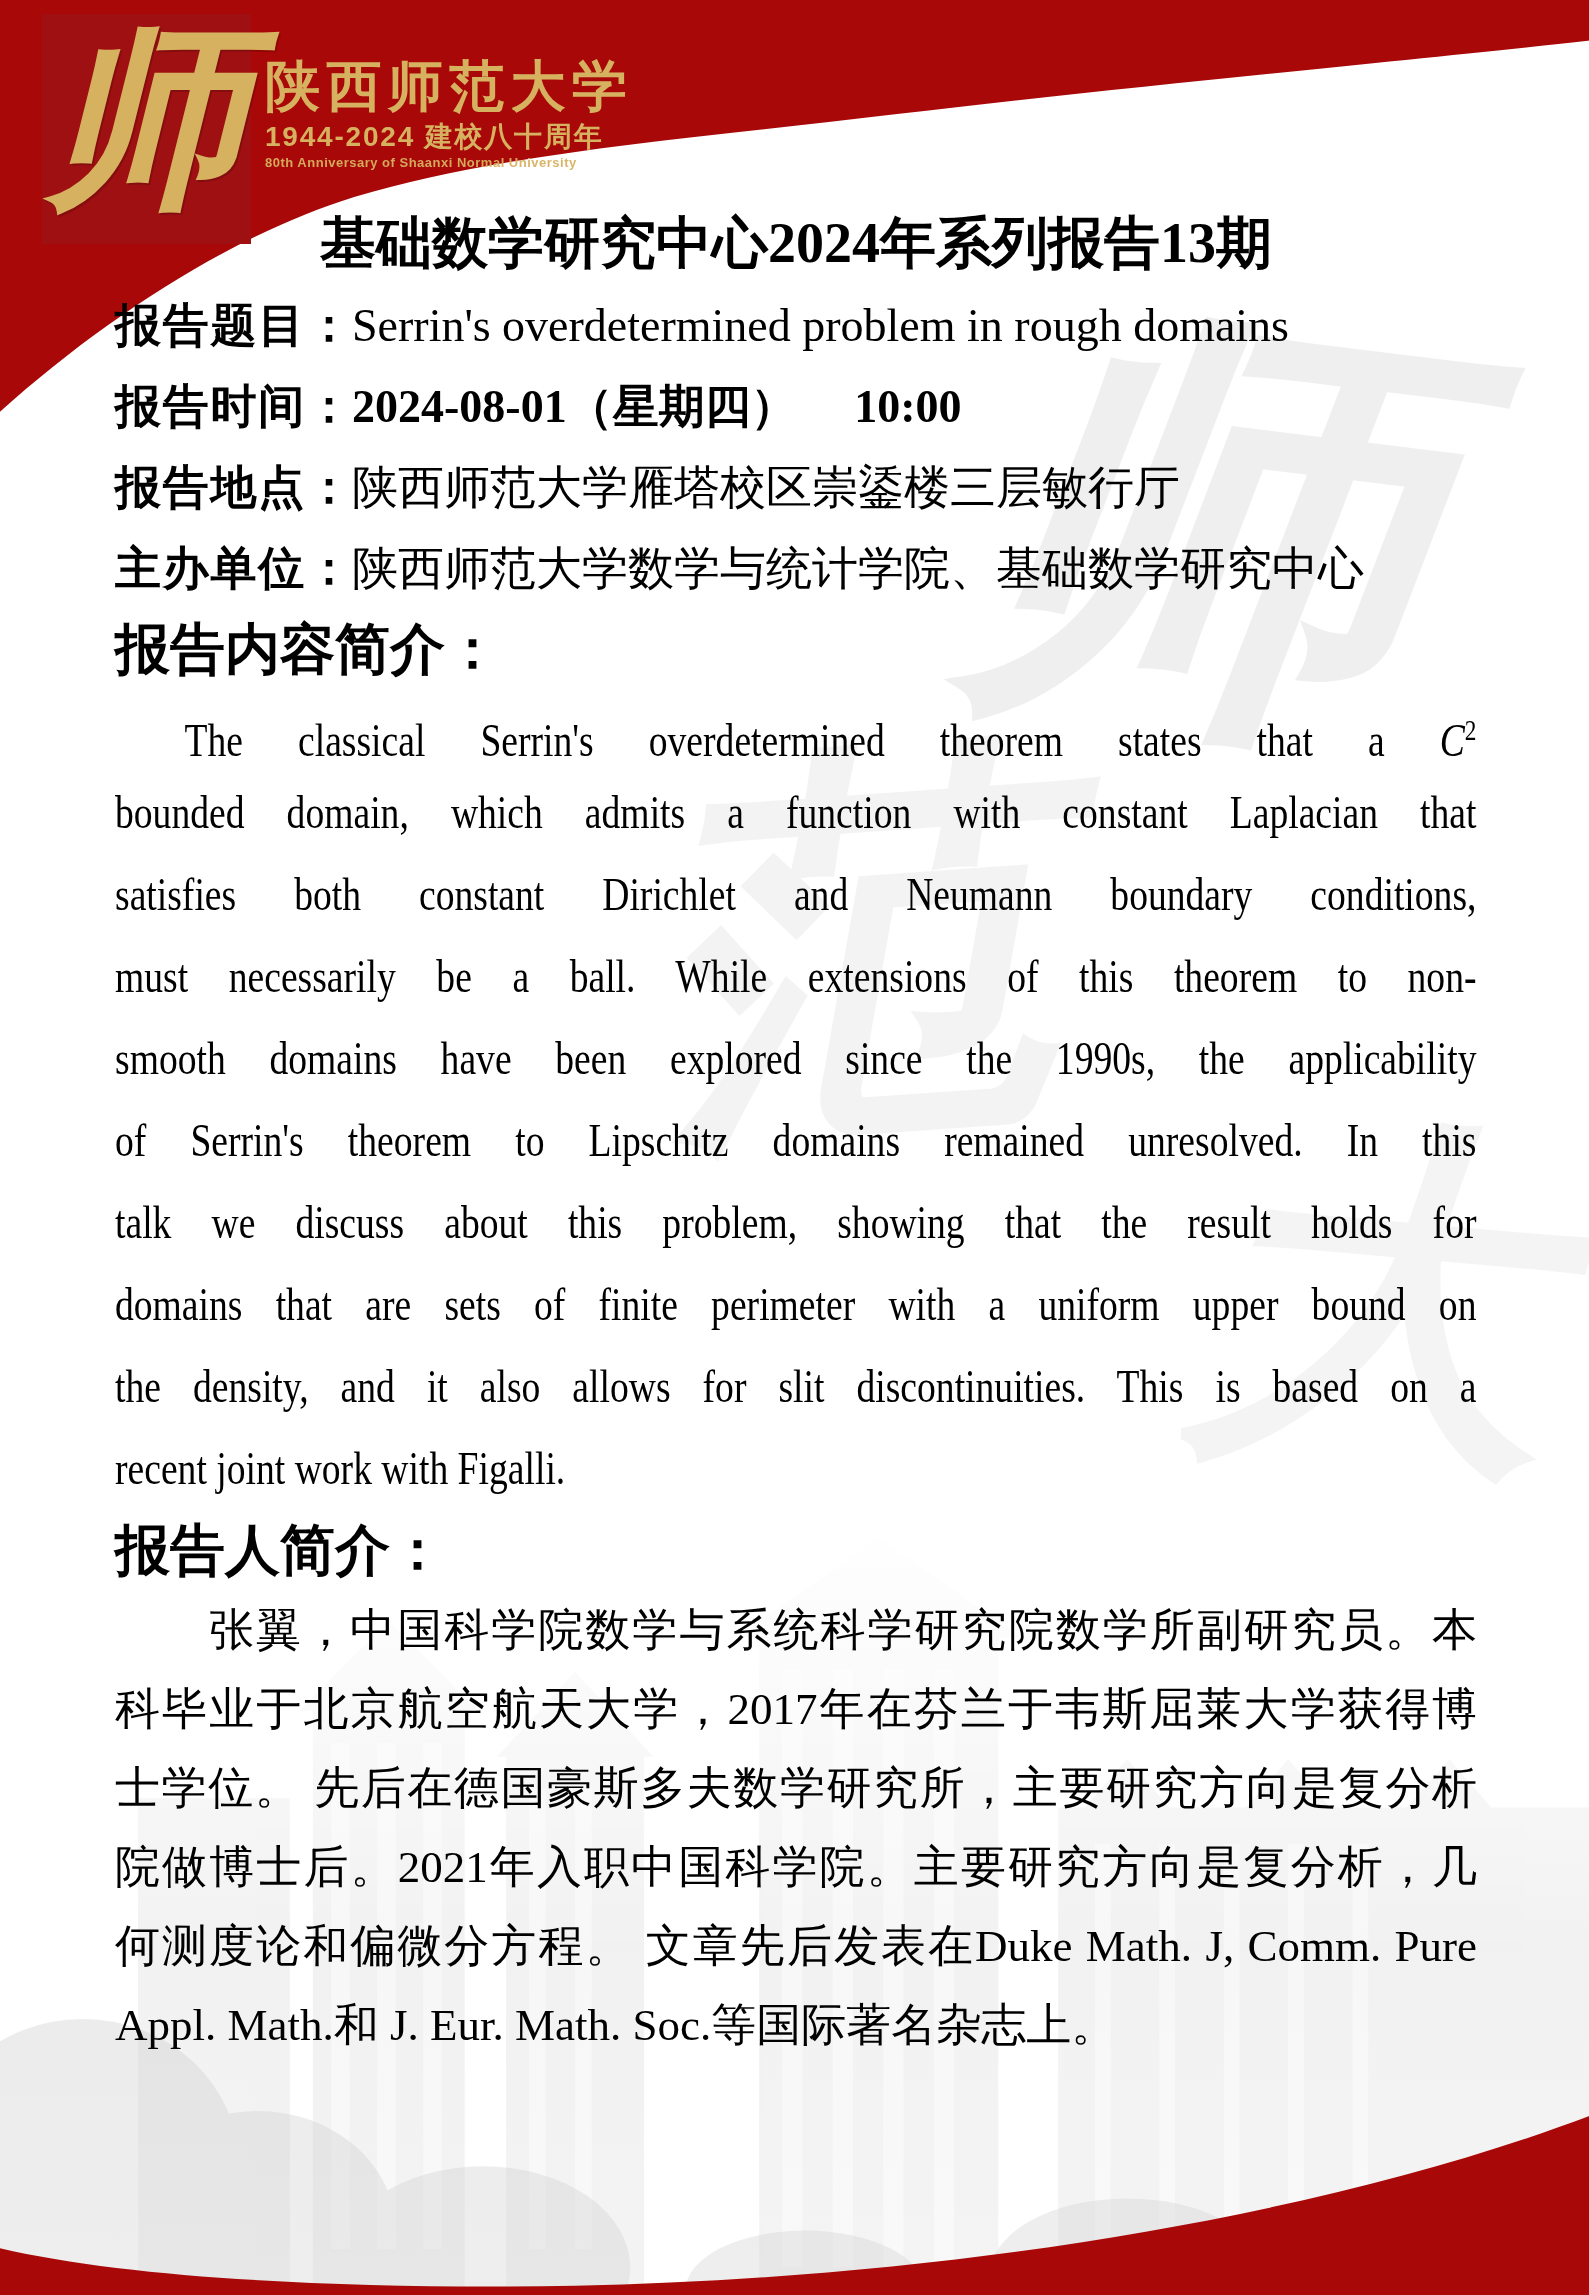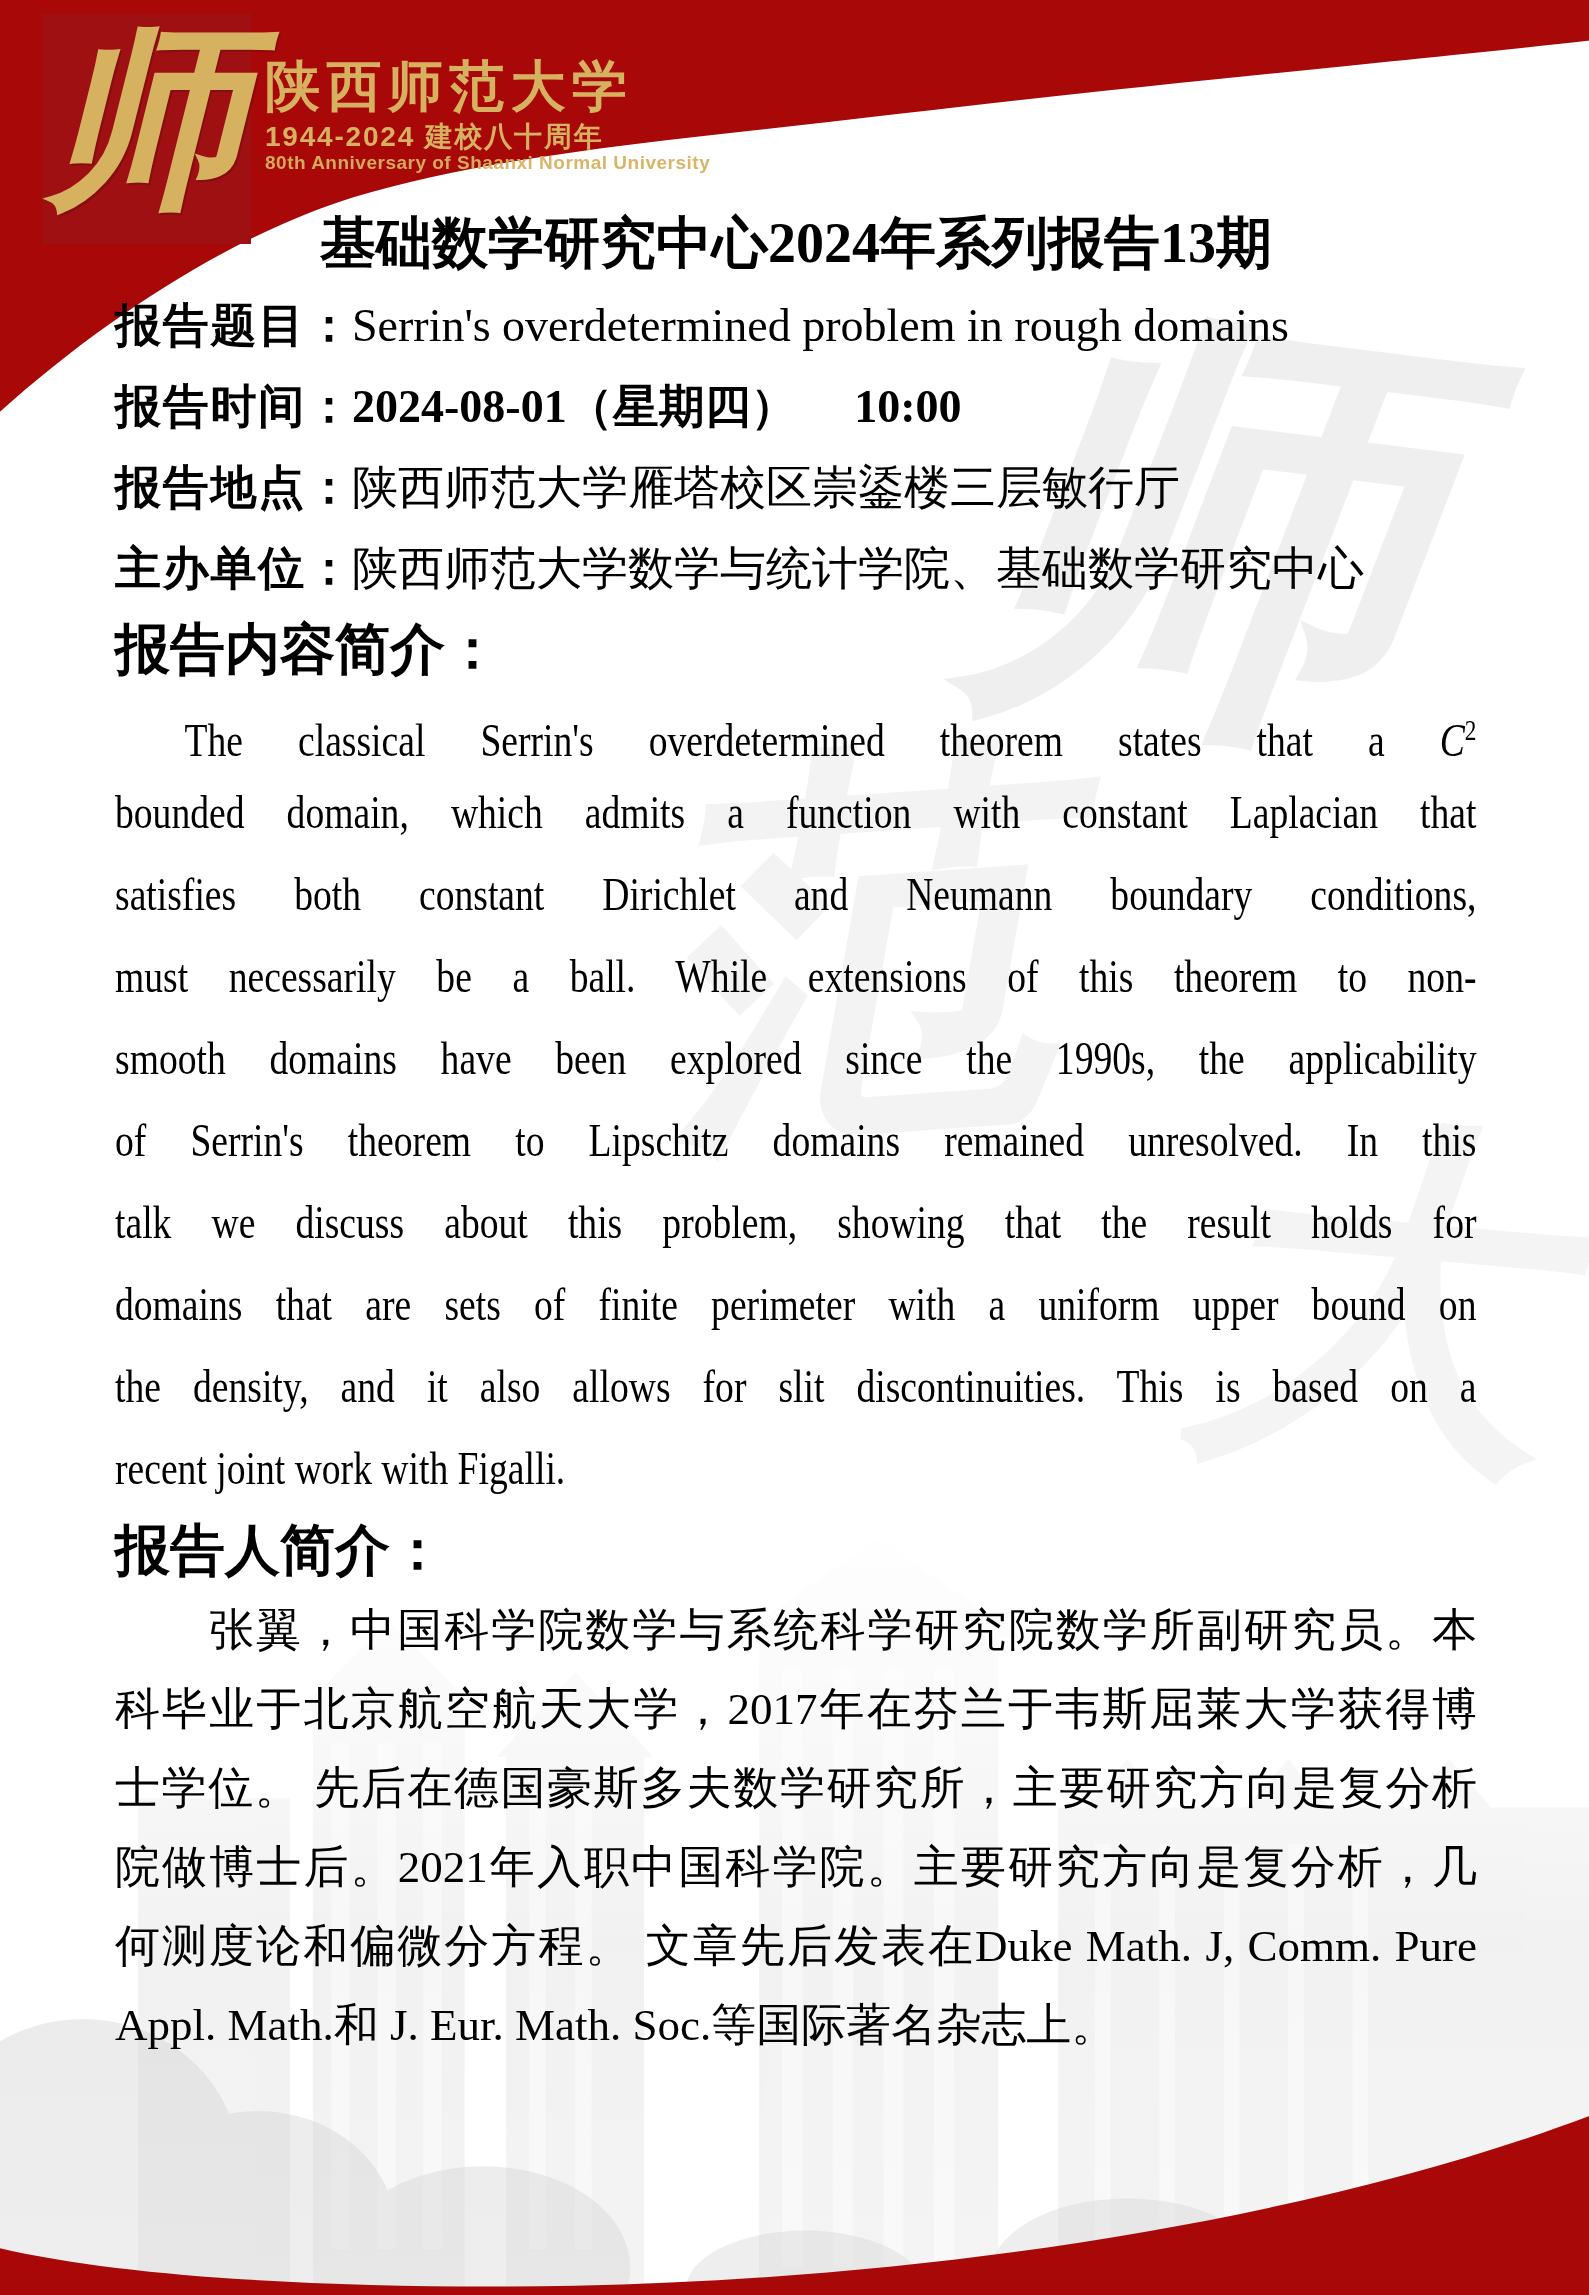--- a/index.html
+++ b/index.html
@@ -38,21 +38,21 @@
   .hdr-univ{
     font-size:55px;line-height:64px;font-weight:bold;
     letter-spacing:6.4px;white-space:nowrap;
   }
   .hdr-anniv{
     font-family:"Liberation Sans","DejaVu Sans",sans-serif;
     font-size:28px;line-height:35px;font-weight:bold;letter-spacing:1.8px;white-space:nowrap;
   }
   .hdr-anniv-en{
     font-family:"Liberation Sans","DejaVu Sans",sans-serif;
-    font-size:19px;line-height:18.4px;font-weight:bold;letter-spacing:0.5px;white-space:nowrap;
+    font-size:13px;line-height:18.4px;font-weight:bold;letter-spacing:0.5px;white-space:nowrap;
     opacity:0.95;
   }
   
   .content{position:absolute;left:115px;top:202px;width:1362px;z-index:3;}
   .title{
     font-size:56px;font-weight:bold;line-height:83px;height:83px;
     text-align:center;white-space:nowrap;
   }
   .info-line{font-size:46px;line-height:81px;height:81px;white-space:nowrap;}
   .info-label{

